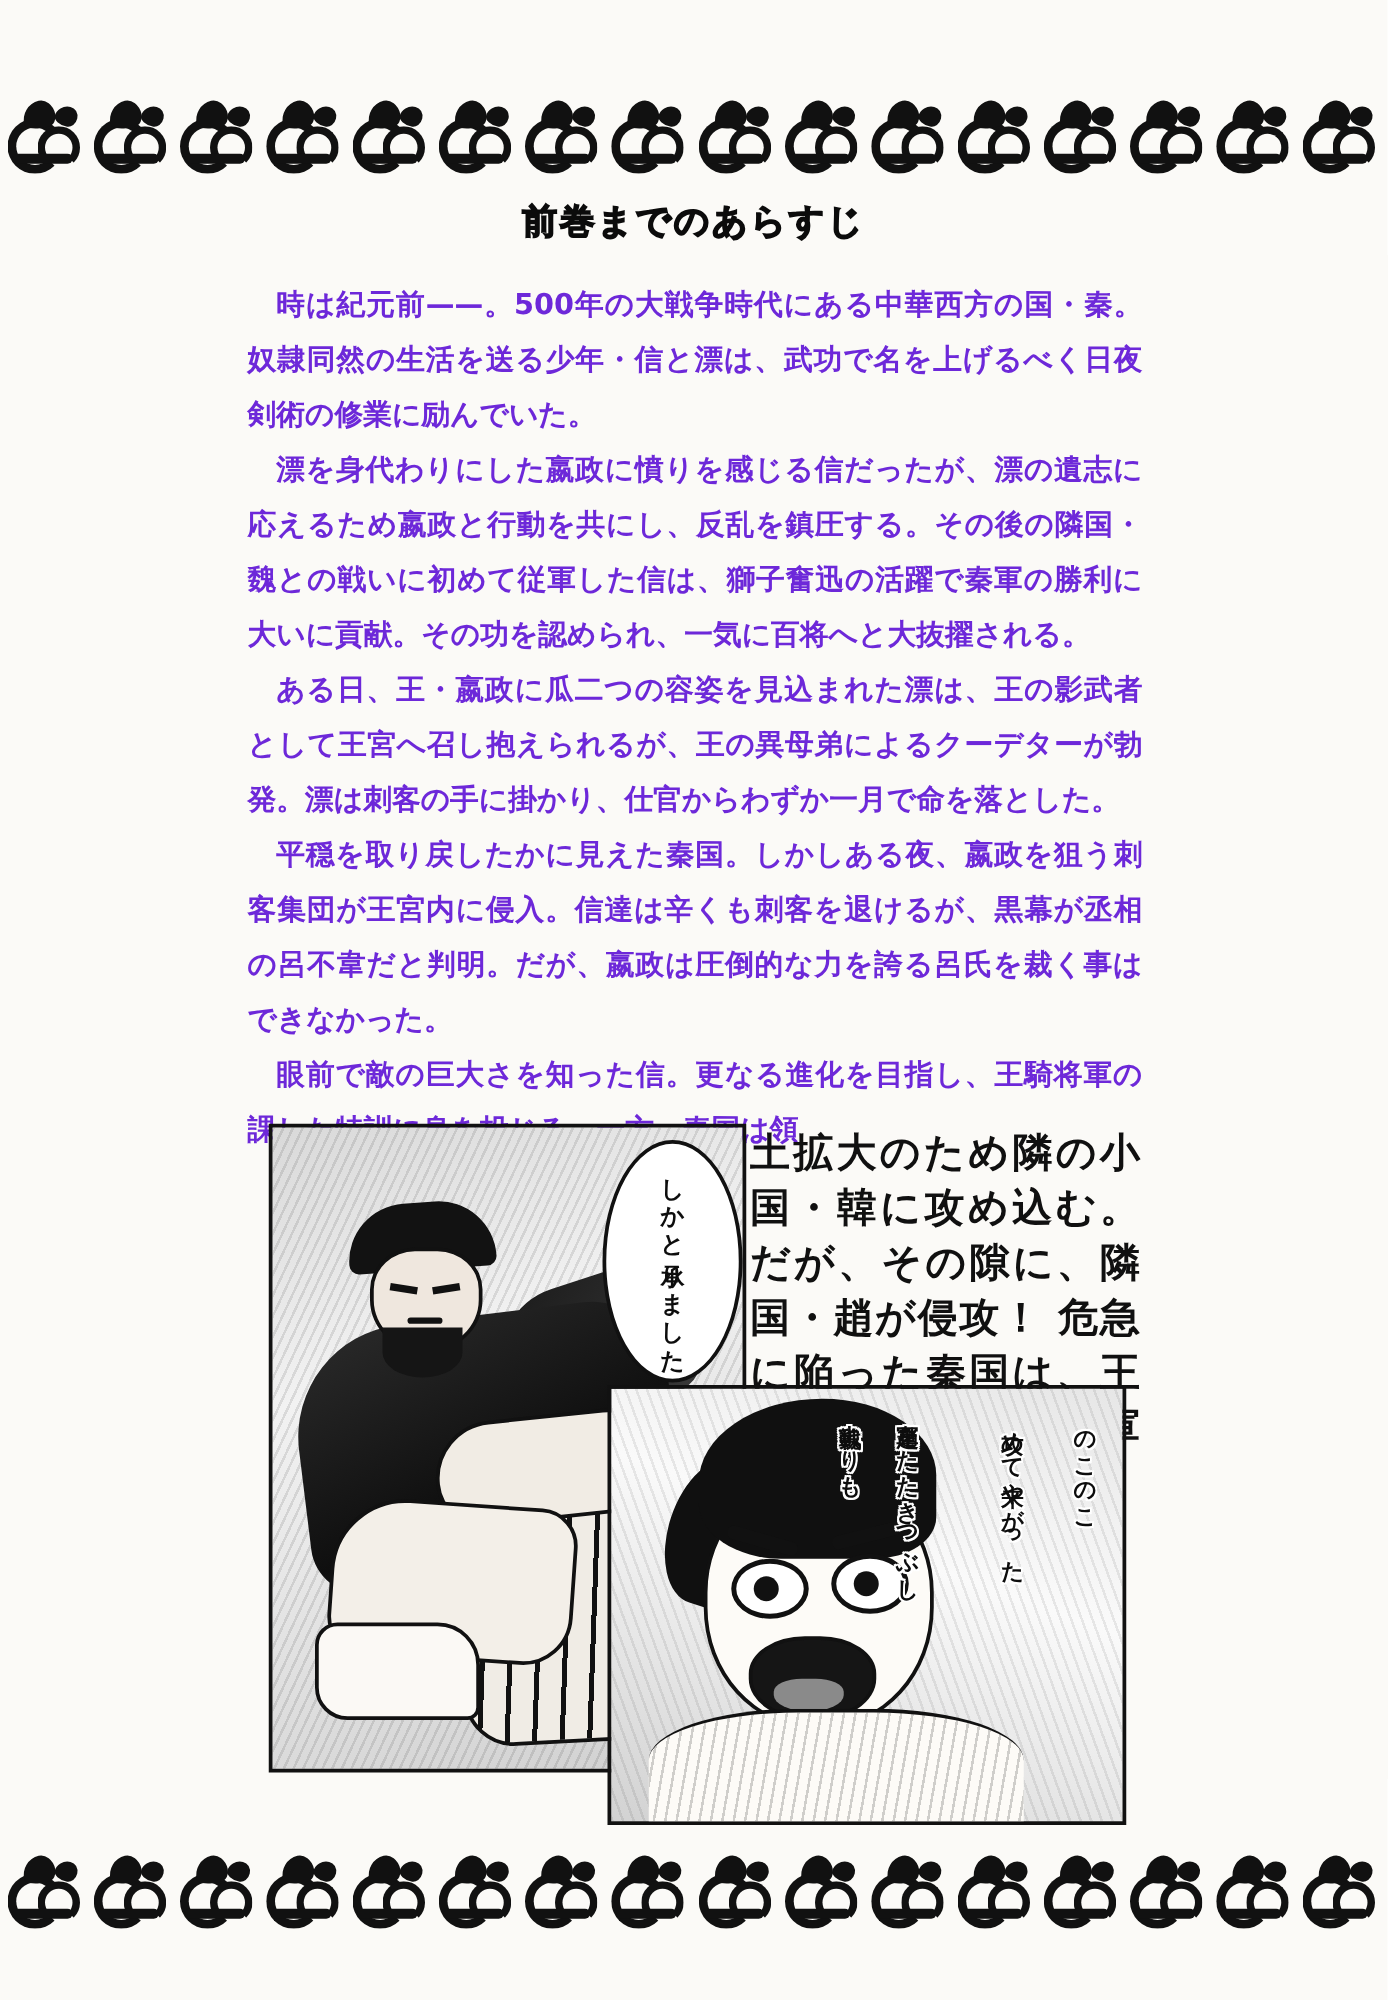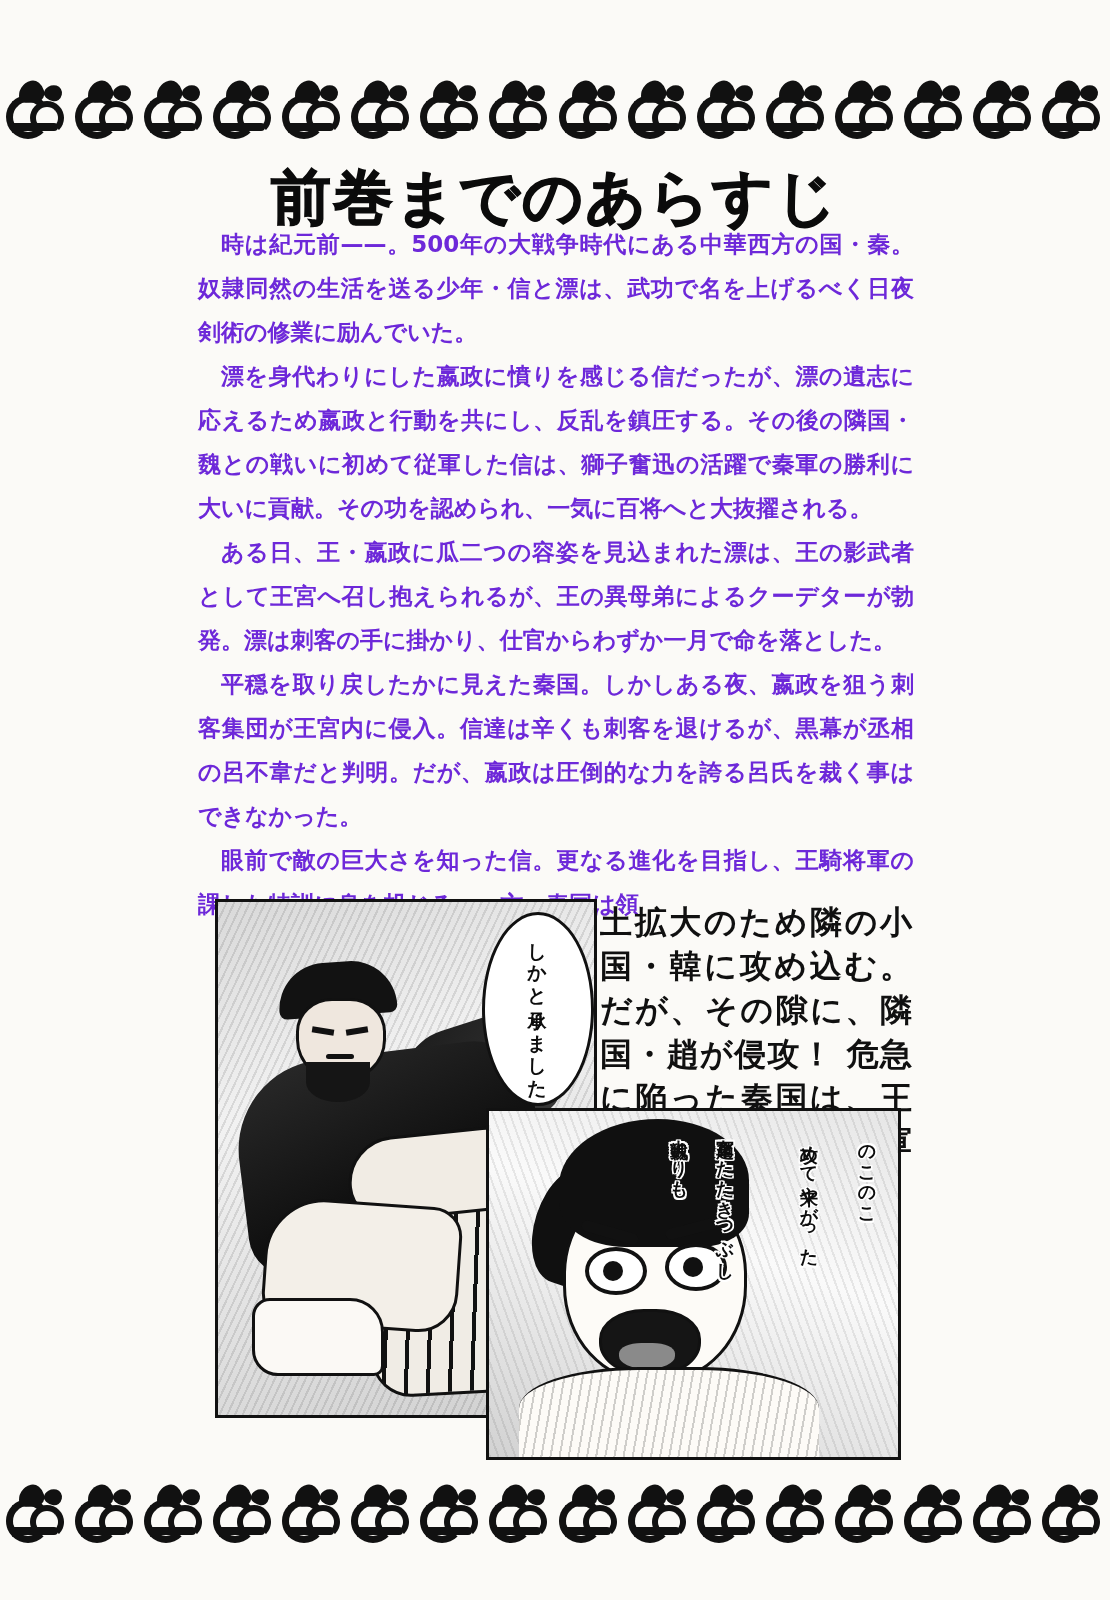--- a/index.html
+++ b/index.html
@@ -82,21 +82,21 @@
 
   
   .title {
     position: absolute;
     top: 158px;
     left: 0;
     width: 1110px;
     text-align: center;
     font-family: "DejaVu Sans", sans-serif;
     font-weight: bold;
-    font-size: 60px;
+    font-size: 28px;
     letter-spacing: 2px;
     color: #0b0b0b;
     -webkit-text-stroke: 1.2px #0b0b0b;
   }
 
   
   .body-text {
     position: absolute;
     top: 222px;
     left: 198px;

